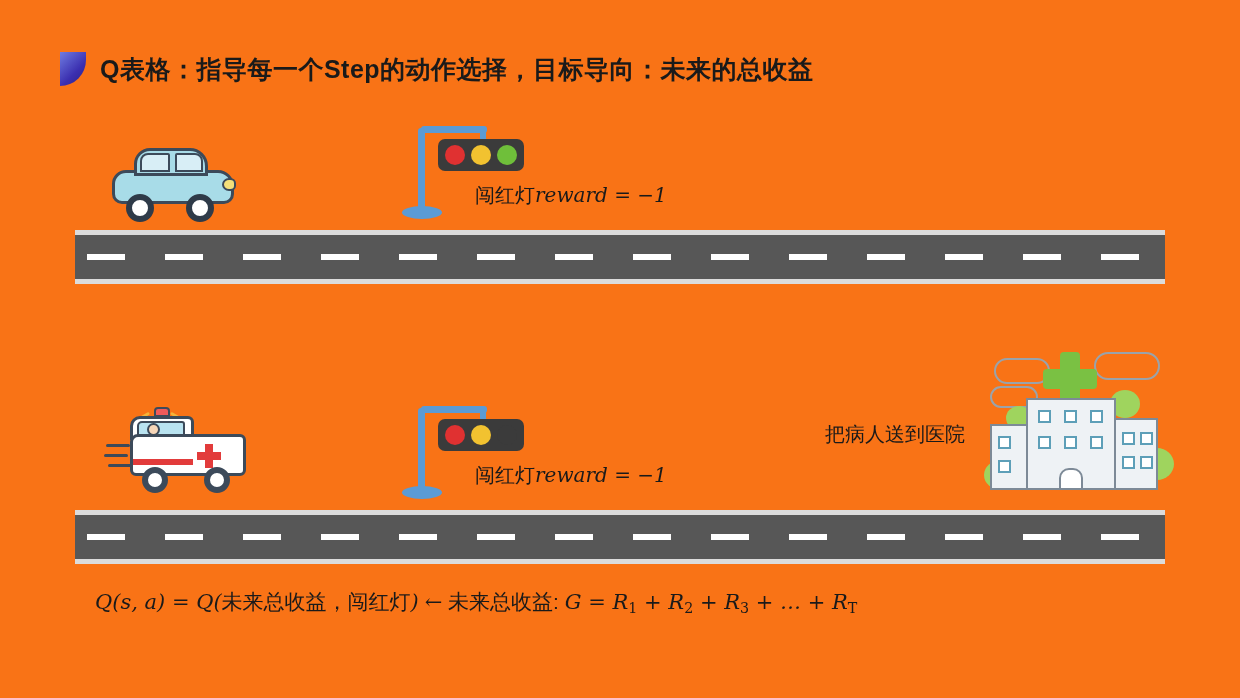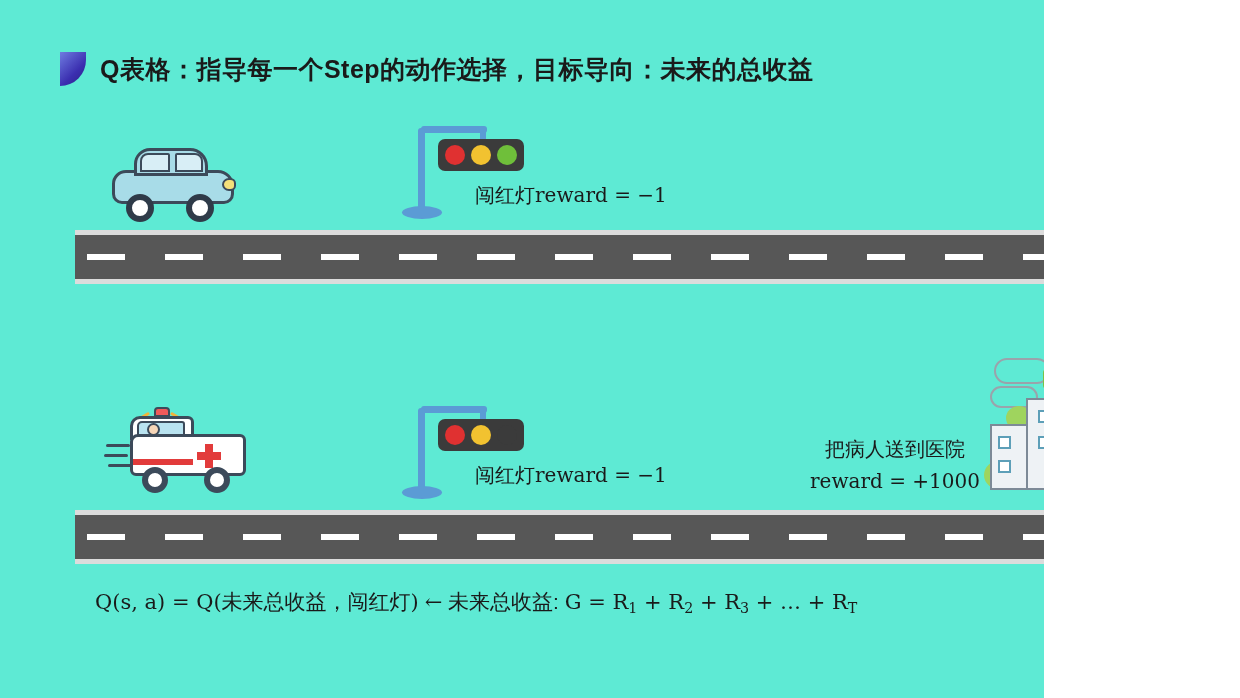--- a/index.html
+++ b/index.html
@@ -5,23 +5,23 @@
   html, body {
     margin: 0;
     padding: 0;
     background: #ffffff;
   }
   body {
     font-family: "Liberation Sans", sans-serif;
   }
   #slide {
     position: relative;
-    width: 1044px;
+    width: 1240px;
     height: 698px;
-    background: #5eead4;
+    background: #f97316;
     overflow: hidden;
   }
   
   .title-row {
     position: absolute;
     left: 60px;
     top: 52px;
     display: flex;
     align-items: center;
   }
@@ -326,20 +326,21 @@
 
   
   .caption {
     position: absolute;
     font-size: 20px;
     color: #1a1a1a;
     white-space: nowrap;
   }
   .mathit {
     font-family: "DejaVu Serif", serif;
+    font-style: italic;
   }
   .mathup {
     font-family: "DejaVu Serif", serif;
     font-style: normal;
   }
   .hosp-caption {
     position: absolute;
     text-align: center;
     font-size: 20px;
     color: #1a1a1a;
@@ -428,23 +429,22 @@
       <div class="tl-lamp" style="background:#e03131;"></div>
       <div class="tl-lamp" style="background:#f2c230;"></div>
       <div class="tl-lamp" style="background:#3b3b3b;"></div>
     </div>
   </div>
 
   <div class="caption" style="left:475px; top:462px;">
     <span class="cjk">闯红灯</span><span class="mathit">reward = −1</span>
   </div>
 
-  <div class="hosp-caption" style="left:805px; top:433px; width:180px;">
+  <div class="hosp-caption" style="left:805px; top:418px; width:180px;">
     <div class="cjk">把病人送到医院</div>
-    <div class="mathit">reward = +1000</div>
   </div>
 
   <div class="hospital" style="left:990px; top:352px; width:176px; height:146px;">
     <div class="cloud" style="left:4px;  top:6px;  width:52px; height:22px;"></div>
     <div class="cloud" style="left:104px; top:0px; width:62px; height:24px;"></div>
     <div class="cloud" style="left:0px;  top:34px; width:44px; height:18px;"></div>
 
     <div class="hosp-cross-v"></div>
     <div class="hosp-cross-h"></div>
 

